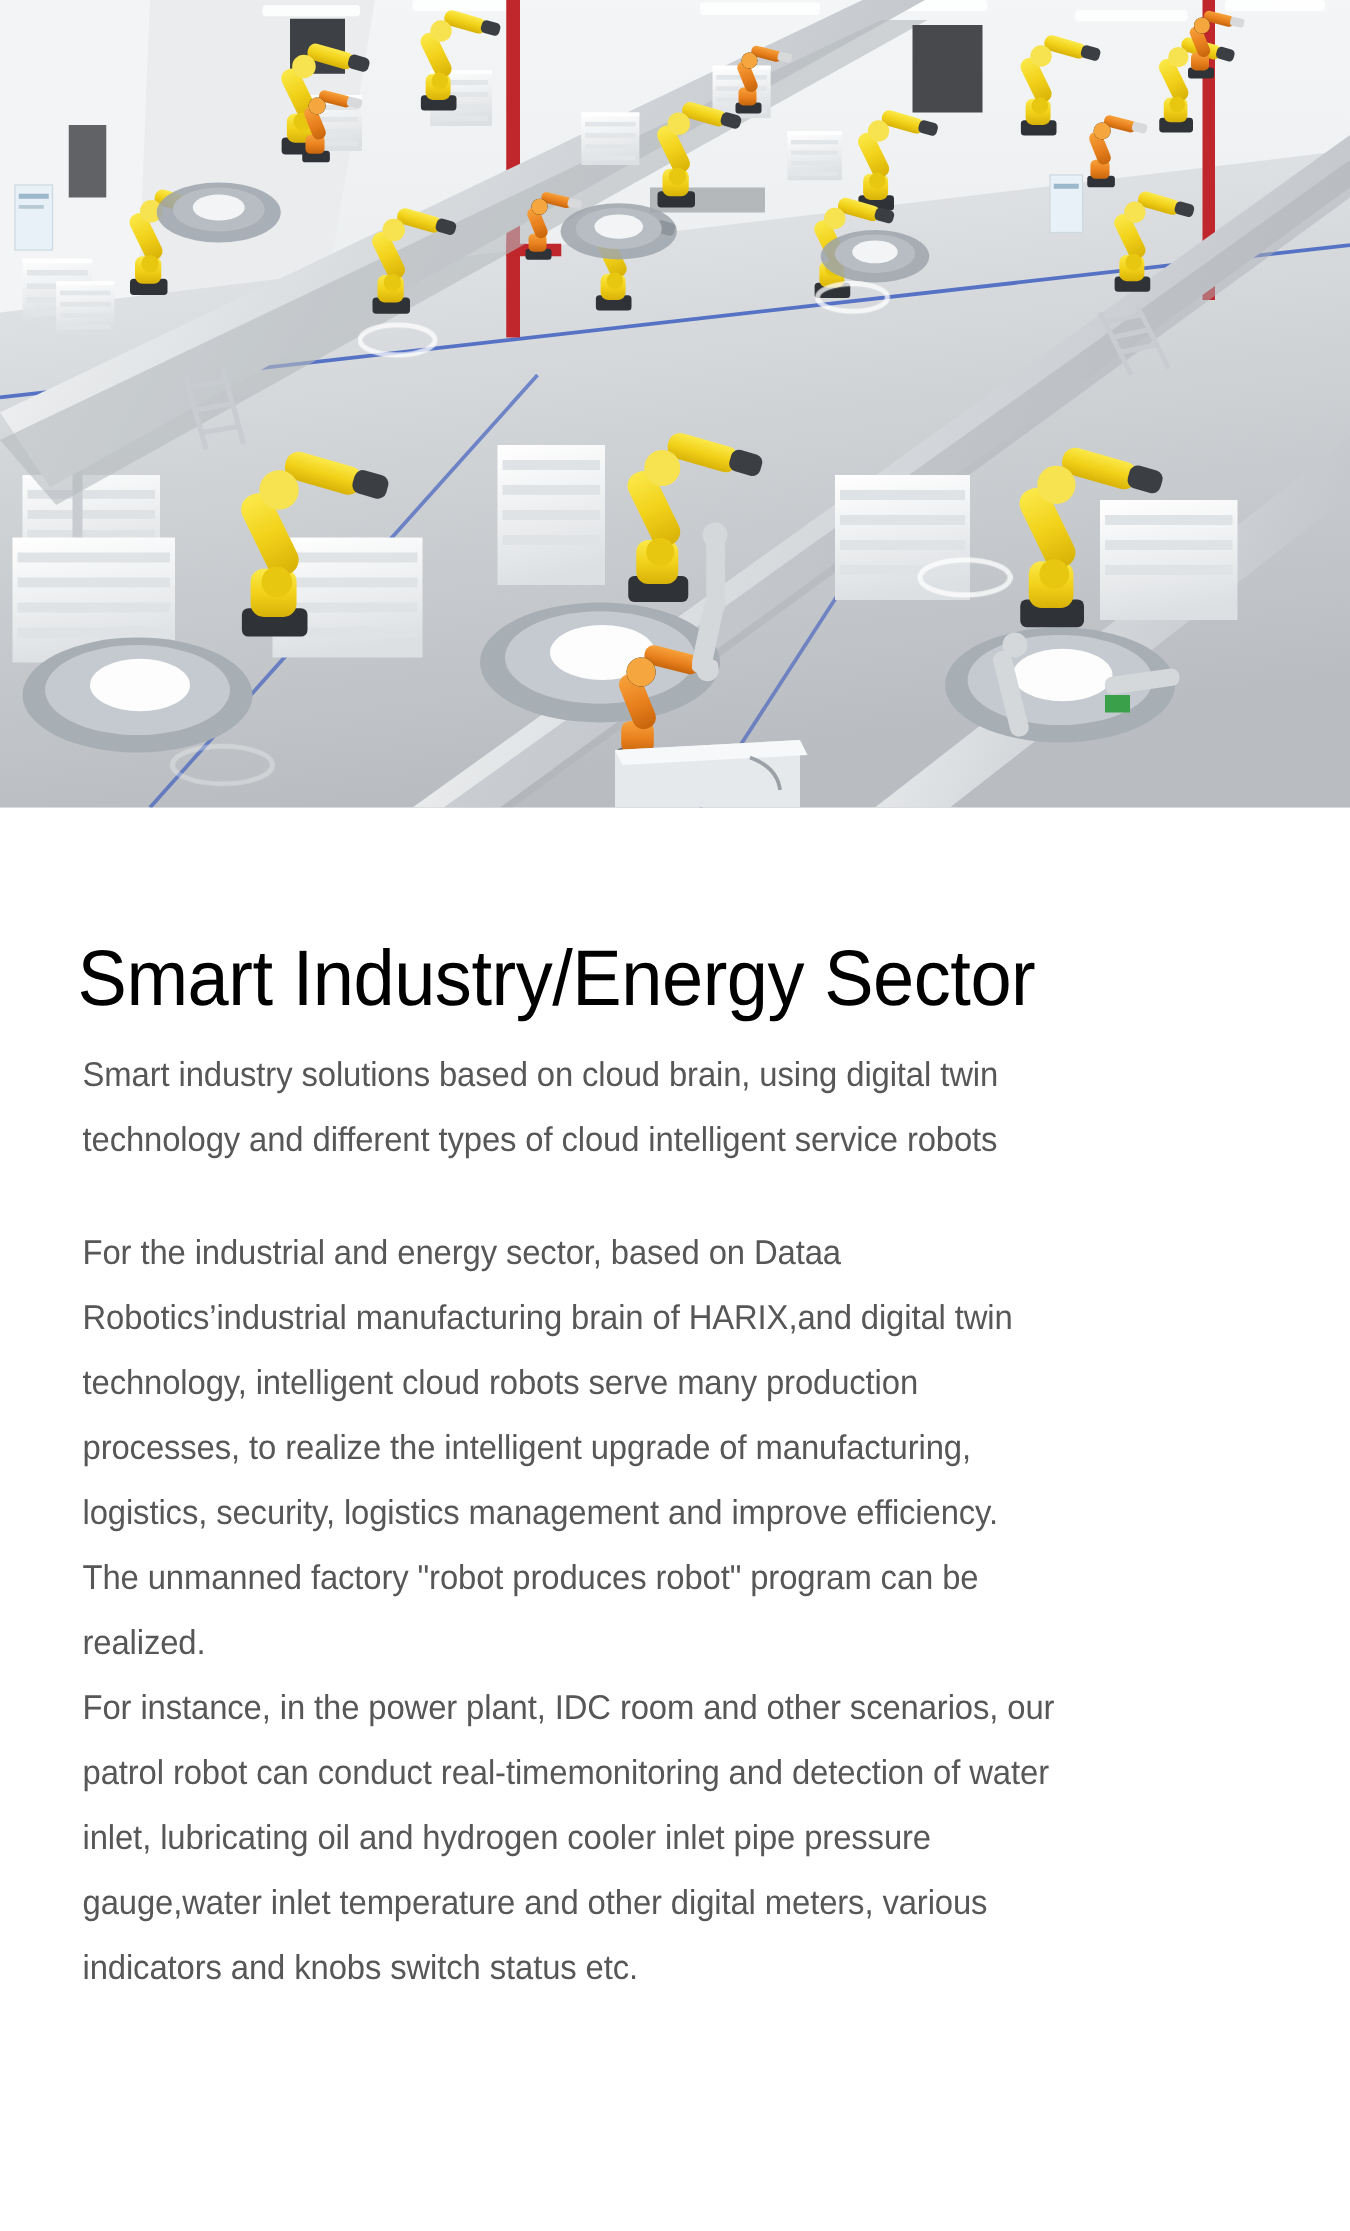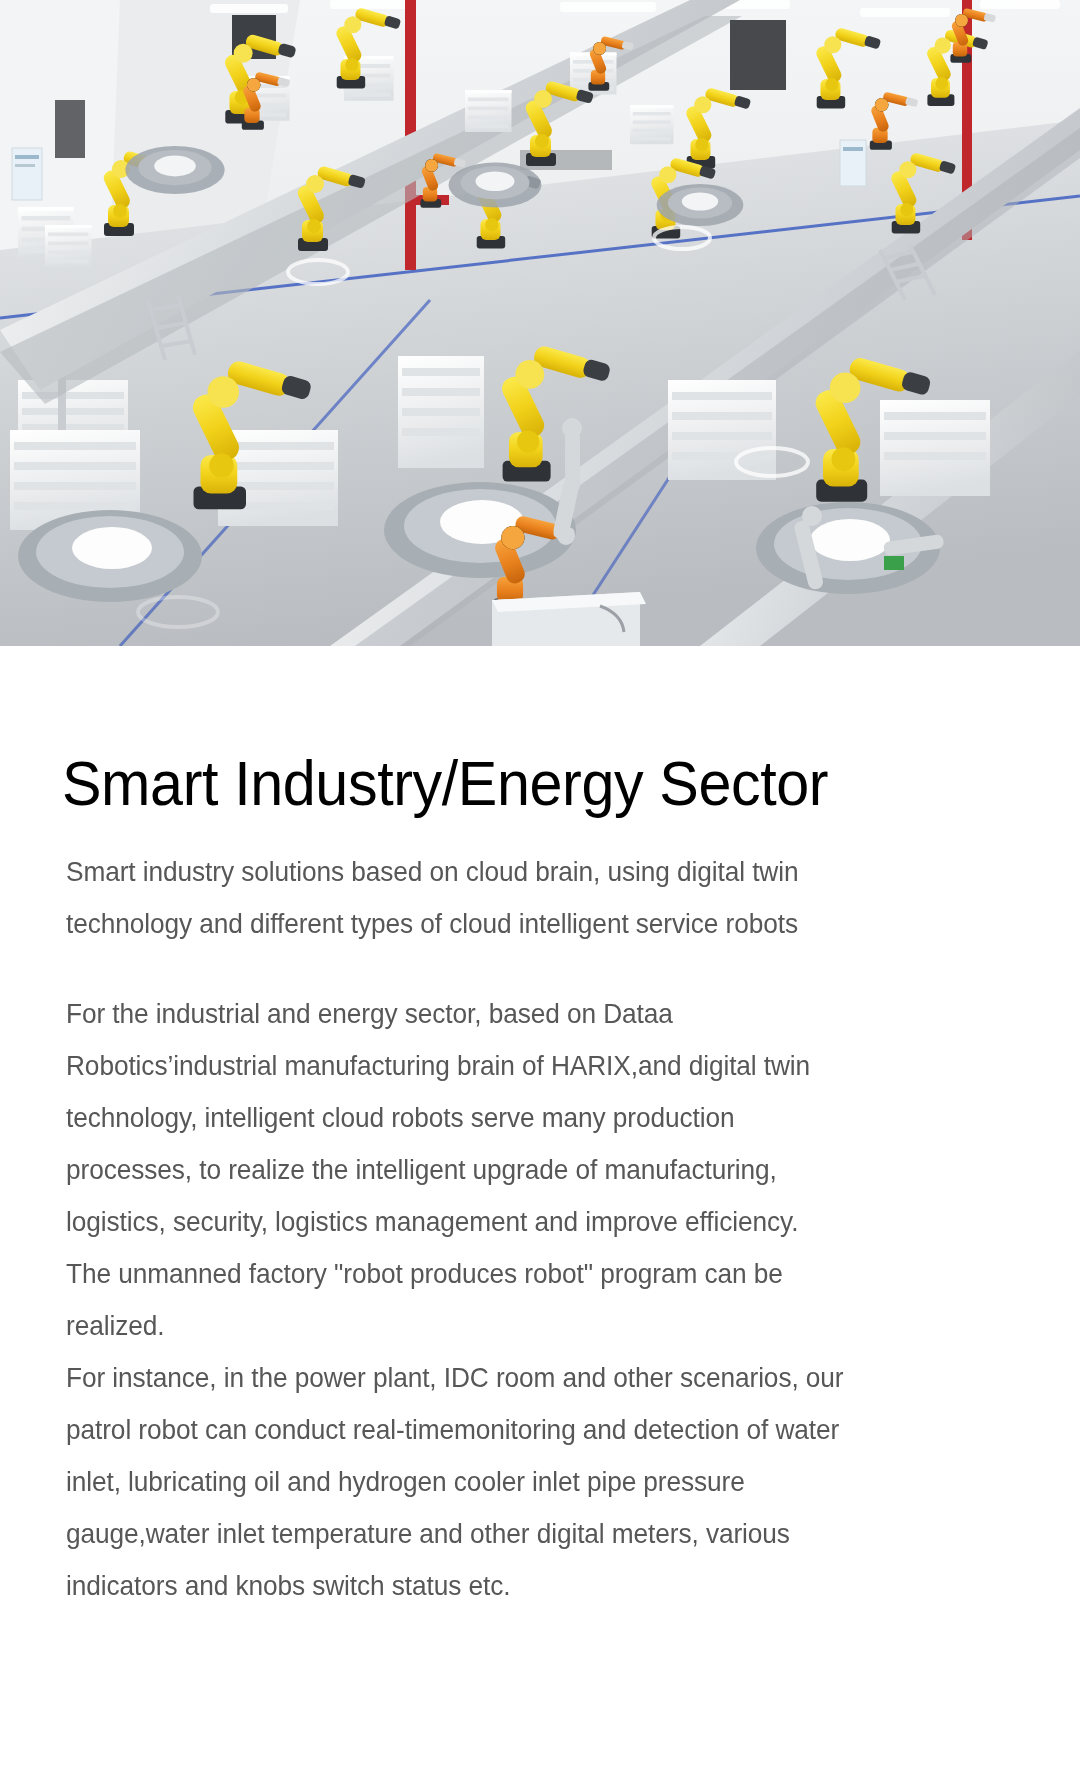--- a/index.html
+++ b/index.html
@@ -49,21 +49,21 @@
     line-height: 74px;
     letter-spacing: -0.4px;
     transform: scaleX(0.94);
     transform-origin: left center;
     white-space: nowrap;
   }
 
   .body-wrap {
     position: absolute;
     left: 66px;
-    top: 200px;
+    top: 188px;
     width: 830px;
   }
 
   .para {
     margin: 0 0 30px 0;
     color: #575757;
     font-family: "Liberation Sans", sans-serif;
     font-size: 27.5px;
     font-weight: 400;
     line-height: 52px;

